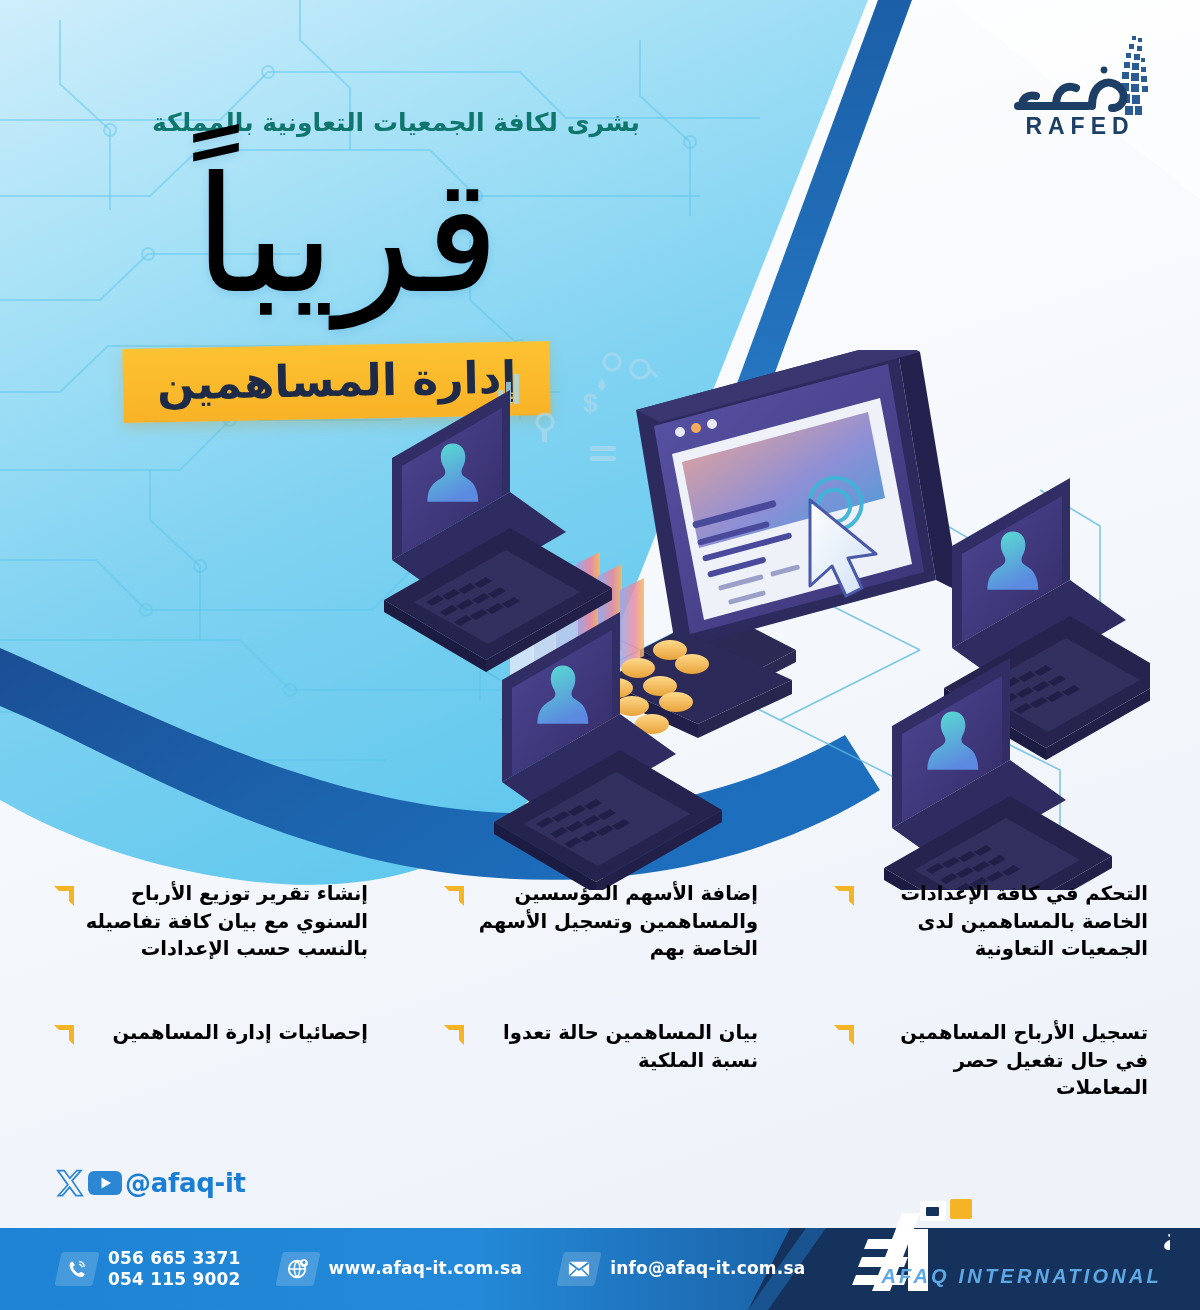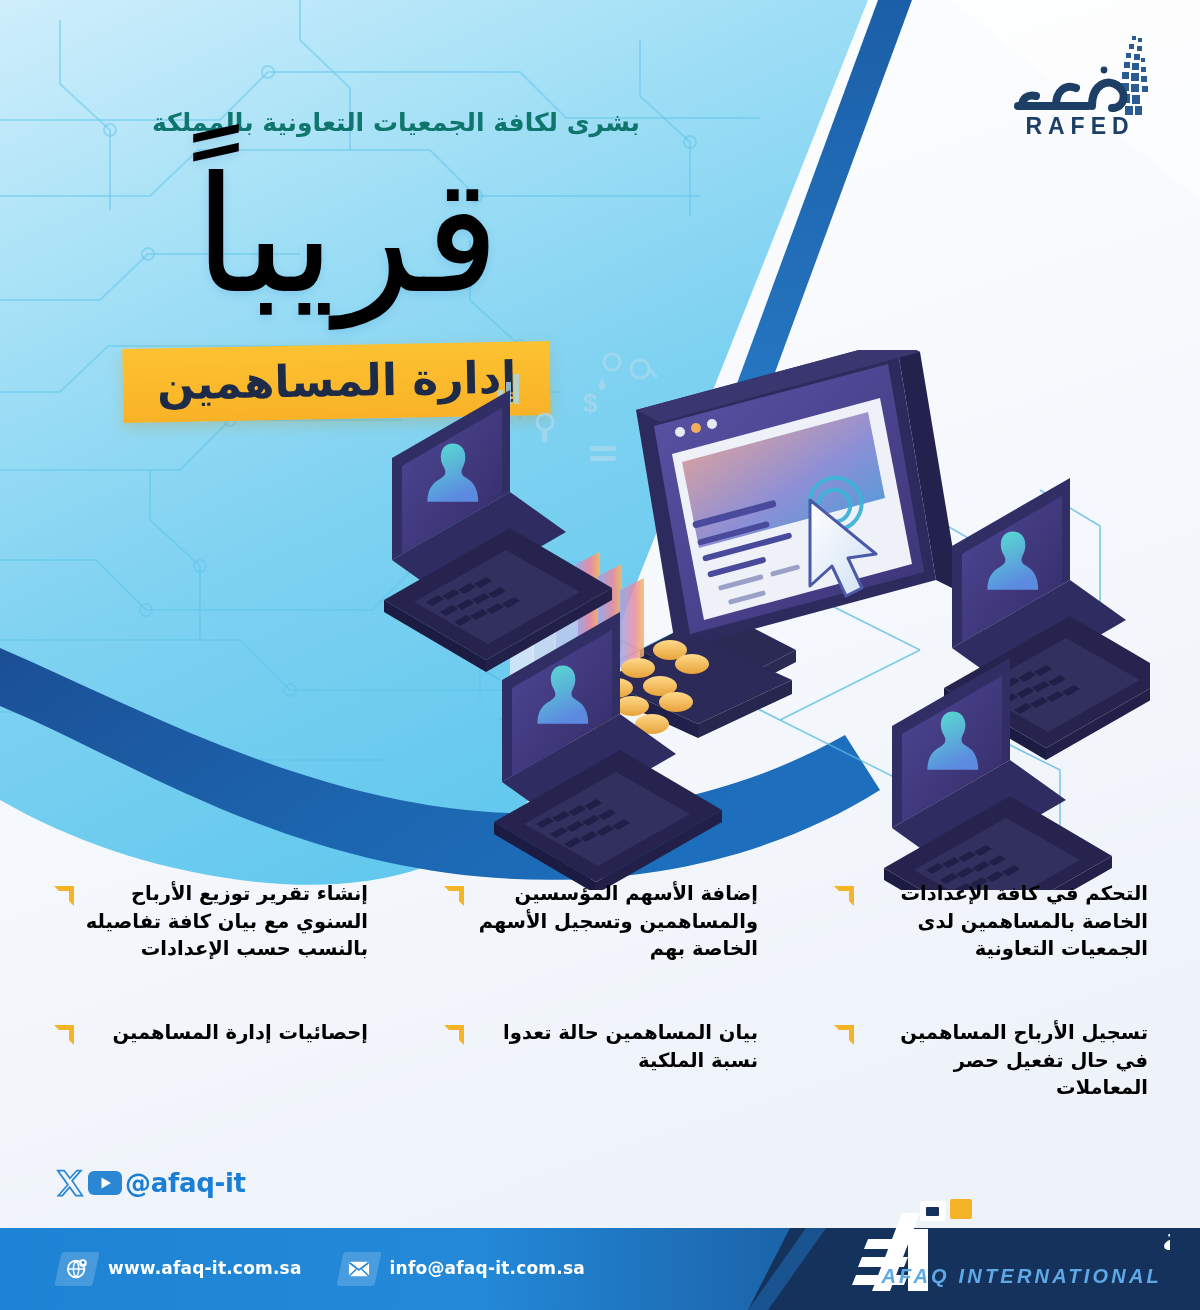--- a/index.html
+++ b/index.html
@@ -505,20 +505,33 @@
   </div>
 
   <div class="footer">
     <svg class="footer-cut" viewBox="0 0 1200 82" preserveAspectRatio="none">
       <rect x="0" y="0" width="1200" height="82" fill="url(#footGrad)"></rect>
       <path d="M790,0 L1200,0 L1200,82 L748,82 Z" fill="#14325c"></path>
       <path d="M806,0 L826,0 L768,82 L748,82 Z" fill="#1d6fbc" opacity=".55"></path>
     </svg>
 
     <div class="contacts">
+      <div class="citem">
+        <span class="cicon">
+          <svg width="20" height="20" viewBox="0 0 24 24">
+            <path d="M6.6,3 C5.2,3 3.6,4.3 3.3,5.8 C2.6,9.9 5.3,14.6 8.4,17.6 C11.4,20.6 16,22.6 19.1,21 C20.3,20.4 21.2,19 21,17.8 L17.6,15.7 C16.7,15.2 15.6,15.8 15,16.6 L14.3,17.5 C12.6,16.8 11,15.6 9.6,14 C8.3,12.5 7.4,10.9 7,9.4 L8.1,8.8 C9,8.3 9.4,7.1 8.9,6.3 Z" fill="#ffffff"></path>
+            <path d="M15,3.2 a7,7 0 0 1 5.8,5.8" fill="none" stroke="#ffffff" stroke-width="1.6" stroke-linecap="round"></path>
+            <path d="M15.2,6.4 a3.8,3.8 0 0 1 2.9,2.9" fill="none" stroke="#ffffff" stroke-width="1.6" stroke-linecap="round"></path>
+          </svg>
+        </span>
+        <span class="ctext">
+          <div>056 665 3371</div>
+          <div>054 115 9002</div>
+        </span>
+      </div>
 
       <div class="citem">
         <span class="cicon">
           <svg width="22" height="22" viewBox="0 0 24 24">
             <circle cx="11" cy="12" r="9" fill="none" stroke="#ffffff" stroke-width="2"></circle>
             <path d="M2,12 H20 M11,3 c4,4.5 4,13.5 0,18 M11,3 c-4,4.5 -4,13.5 0,18" fill="none" stroke="#ffffff" stroke-width="1.6"></path>
             <circle cx="18.5" cy="5.5" r="4.2" fill="#ffffff"></circle>
             <circle cx="18.5" cy="5" r="1.6" fill="#2b86d4"></circle>
           </svg>
         </span>

